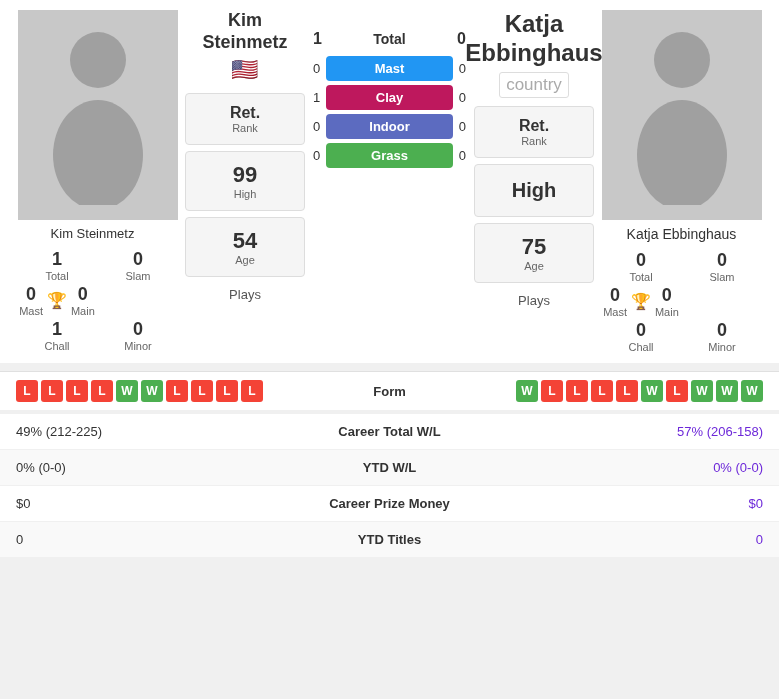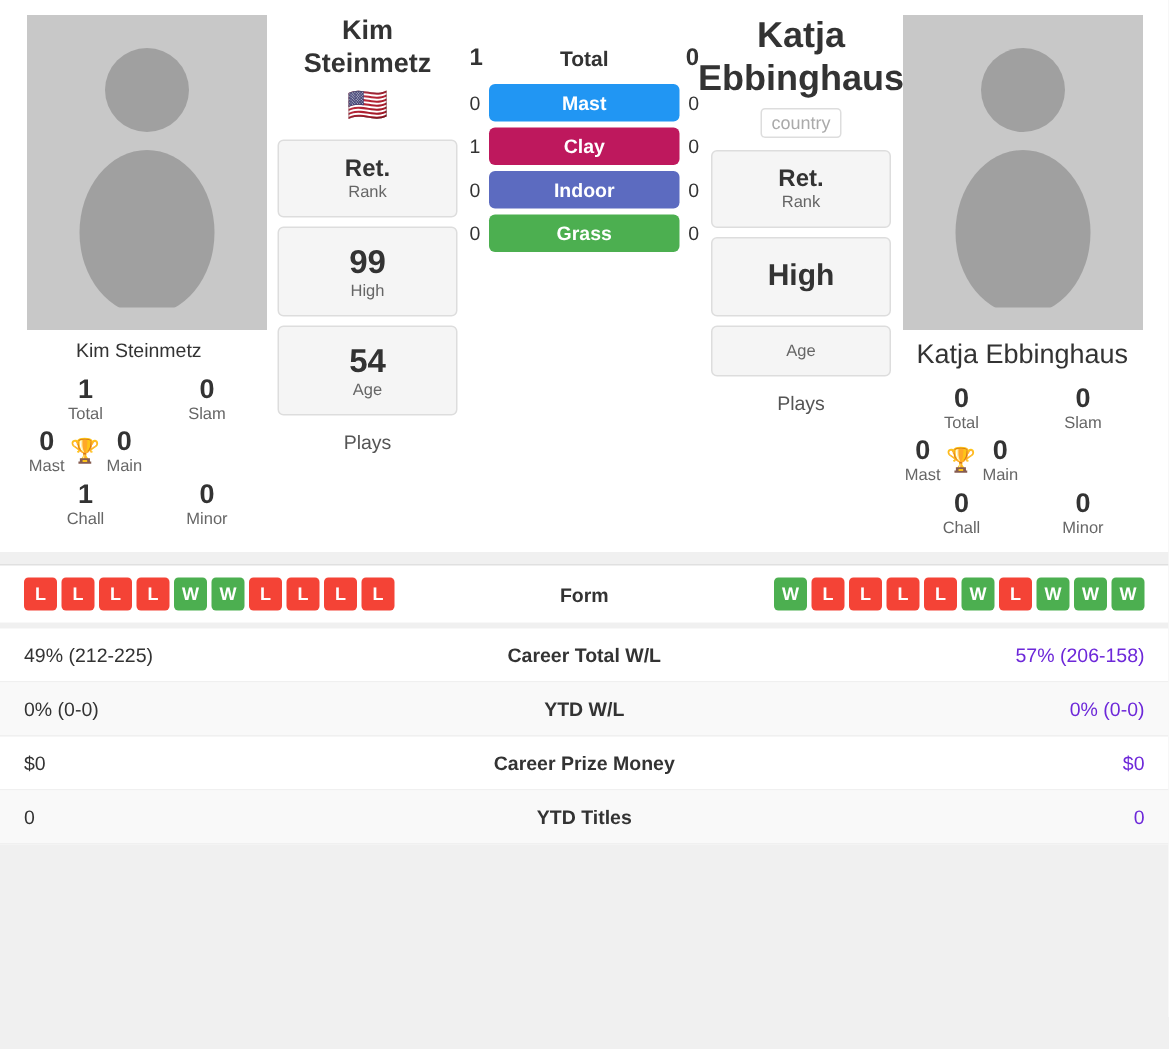--- a/index.html
+++ b/index.html
@@ -119,21 +119,21 @@
 
     .stats-row-right {
       flex: 1;
       text-align: right;
       font-size: 13px;
       color: #6d28d9;
     }
 
     
     .country-placeholder {
-      font-size: 12px;
+      font-size: 17px;
       color: #aaa;
       border: 1px solid #ddd;
       padding: 2px 6px;
       border-radius: 3px;
       display: inline-block;
       margin-bottom: 8px;
     }
 
     .top-section {
       display: flex;
@@ -256,33 +256,34 @@
       </div>
       <div class="country-placeholder">country</div>
       <div class="rank-stats" style="width:100%;margin-bottom:6px;">
         <div style="font-size:16px;font-weight:bold;">Ret.</div>
         <div style="font-size:11px;color:#666;">Rank</div>
       </div>
       <div class="rank-stats" style="width:100%;margin-bottom:6px;padding:14px 16px;">
         <div style="font-size:20px;font-weight:bold;">High</div>
       </div>
       <div class="rank-stats" style="width:100%;margin-bottom:6px;">
+        <div style="font-size:22px;font-weight:bold;">75</div>
         <div style="font-size:11px;color:#666;">Age</div>
       </div>
       <div style="font-size:13px;color:#555;margin-top:4px;">Plays</div>
     </div>
 
     <div style="display:flex;flex-direction:column;align-items:center;width:185px;padding-top:10px;">
       <div class="player-photo" style="margin:0 10px 6px 0;width:160px;height:210px;">
         <svg class="player-silhouette" viewBox="0 0 120 180" xmlns="http://www.w3.org/2000/svg">
           <circle cx="60" cy="35" r="28" fill="#a0a0a0"></circle>
           <ellipse cx="60" cy="130" rx="45" ry="55" fill="#a0a0a0"></ellipse>
         </svg>
       </div>
-      <div style="font-size:18px;color:#333;text-align:center;margin-bottom:8px;margin-right:10px;">Katja Ebbinghaus</div>
+      <div style="font-size:14px;color:#333;text-align:center;margin-bottom:8px;margin-right:10px;">Katja Ebbinghaus</div>
 
       <div style="display:grid;grid-template-columns:1fr 1fr;gap:2px;width:160px;margin-right:10px;">
         <div style="text-align:center;">
           <div style="font-size:18px;font-weight:bold;">0</div>
           <div style="font-size:11px;color:#666;">Total</div>
         </div>
         <div style="text-align:center;">
           <div style="font-size:18px;font-weight:bold;">0</div>
           <div style="font-size:11px;color:#666;">Slam</div>
         </div>

